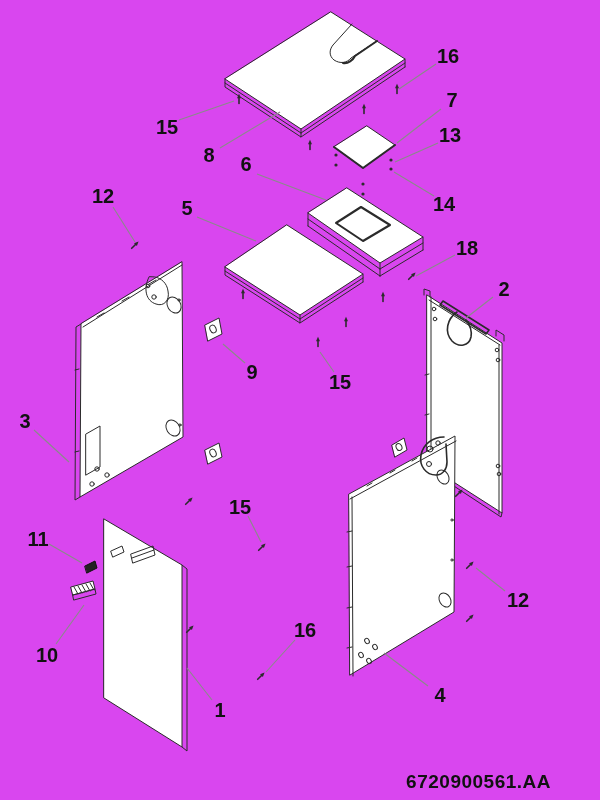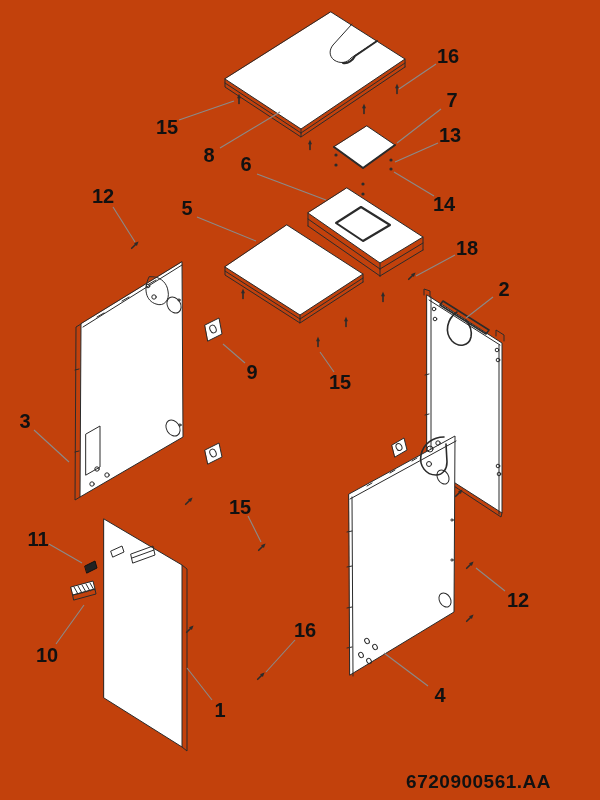--- a/index.html
+++ b/index.html
@@ -1,16 +1,16 @@
 <!DOCTYPE html>
 <html><head>
 <meta charset="utf-8">
 <style>
   html,body{margin:0;padding:0;background:#ffffff;}
-  #page{position:relative;width:600px;height:800px;background:#c2410c;overflow:hidden;}
+  #page{position:relative;width:600px;height:800px;background:#d946ef;overflow:hidden;}
   svg{display:block;}
   .callout{font:bold 20px "Liberation Sans", sans-serif;fill:#111;}
   .docnum{font:bold 19px "Liberation Sans", sans-serif;fill:#111;letter-spacing:.5px;}
   .ln{fill:none;stroke:#2b2b2b;stroke-width:1;stroke-linejoin:round;stroke-linecap:round;}
   .face{fill:#ffffff;}
   .bold{stroke-width:2.1;}
   .mid{stroke-width:1.6;}
   .dark{fill:#222;stroke:#111;}
 </style>
 </head>

